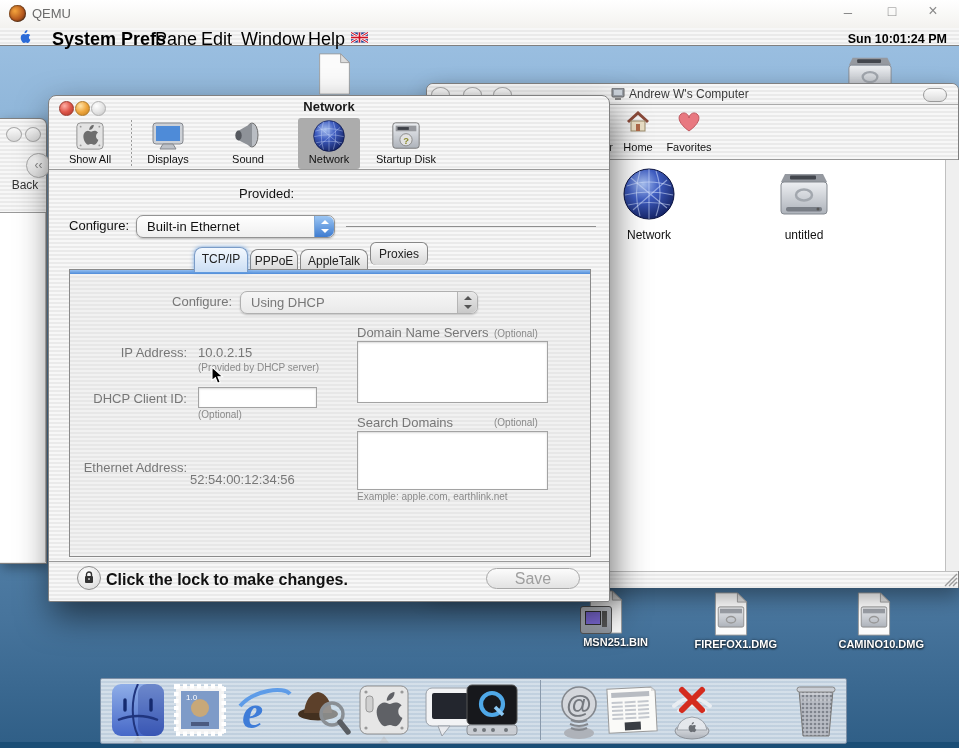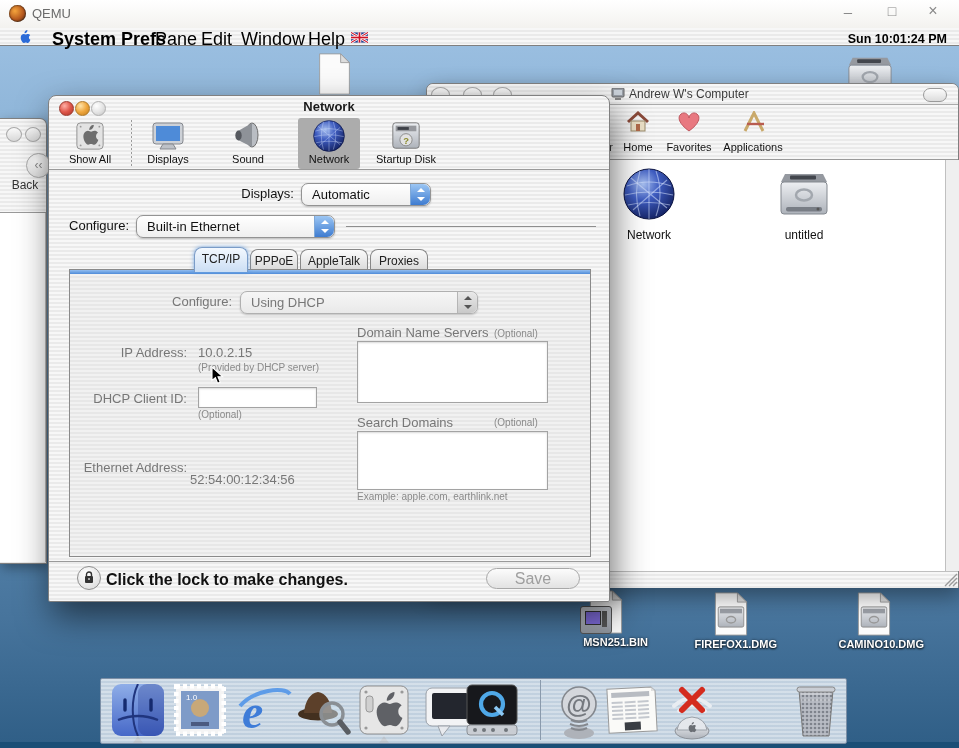--- a/index.html
+++ b/index.html
@@ -169,27 +169,20 @@
             <rect x="10" y="13" width="4" height="7" fill="#B06A4A"></rect>
           </svg>
         <div class="a tbi-label" style="left:0;top:32px;width:46px;">Home</div>
       </div>
       <div class="a" style="left:234px;top:4px;width:56px;height:48px;">
         <svg style="position:absolute;left:16px;top:2px" width="24" height="22" viewBox="0 0 24 22">
             <path d="M12 20 C2 13 0 6 4 3 C8 0 12 4 12 7 C12 4 16 0 20 3 C24 6 22 13 12 20 Z" fill="#E87880" stroke="#c05860"></path>
           </svg>
         <div class="a tbi-label" style="left:0;top:32px;width:56px;">Favorites</div>
       </div>
-      <div class="a" style="left:292px;top:4px;width:68px;height:48px;">
-        <svg style="position:absolute;left:22px;top:2px" width="26" height="22" viewBox="0 0 26 22">
-            <path d="M4 20 L13 2 L22 20" stroke="#C9A96A" stroke-width="3" fill="none"></path>
-            <line x1="6" y1="13" x2="23" y2="13" stroke="#B85C50" stroke-width="2.4"></line>
-          </svg>
-        <div class="a tbi-label" style="left:0;top:32px;width:68px;">Applications</div>
-      </div>
     </div>
     <div class="sep" style="left:0;top:75px;width:531px;"></div>
     <div class="a" style="left:0;top:76px;width:518px;height:411px;background:#fff;">
       <div class="a" style="left:180px;top:6px;width:84px;height:78px;">
         <svg style="position:absolute;left:16px;top:2px" width="52" height="52">
             <use href="#globe"></use>
           </svg>
         <div class="a fi-label" style="left:0;top:62px;width:84px;">Network</div>
       </div>
       <div class="a" style="left:335px;top:6px;width:84px;height:78px;">
@@ -257,43 +250,36 @@
             <rect x="6" y="5" width="22" height="6" fill="#96989D"></rect>
             <rect x="8" y="6.5" width="12" height="3" fill="#3E4148"></rect>
             <circle cx="17" cy="20" r="6.5" fill="#E2E2E2" stroke="#8a8a8a"></circle>
             <text x="17" y="24" text-anchor="middle" font-size="10" font-weight="bold" fill="#8a8a2a" font-family="Liberation Sans,sans-serif">?</text>
           </svg>
         <div class="a tbi-label" style="left:0;top:33px;width:68px;">Startup Disk</div>
       </div>
     </div>
     <div class="sep" style="left:0;top:73px;width:560px;"></div>
 
-    <div class="a lab rt" style="left:145px;top:90px;width:100px;">Displays:</div>
-    <div class="popup" style="left:252px;top:87px;width:128px;height:21px;">
-      <span class="txt">Automatic</span>
-      <span class="cap">
-          <span class="up"></span>
-          <span class="dn"></span>
-        </span>
-    </div>
+    <div class="a lab rt" style="left:145px;top:90px;width:100px;">Provided:</div>
 
     <div class="a lab rt" style="left:10px;top:122px;width:70px;">Configure:</div>
     <div class="popup" style="left:87px;top:119px;width:197px;height:21px;">
       <span class="txt">Built-in Ethernet</span>
       <span class="cap">
           <span class="up"></span>
           <span class="dn"></span>
         </span>
     </div>
     <div class="sep" style="left:297px;top:130px;width:250px;background:#8e8e8e;"></div>
 
     <div class="tab sel" style="left:145px;top:151px;width:52px;">TCP/IP</div>
     <div class="tab" style="left:201px;top:153px;width:46px;">PPPoE</div>
     <div class="tab" style="left:251px;top:153px;width:66px;">AppleTalk</div>
-    <div class="tab" style="left:321px;top:153px;width:56px;">Proxies</div>
+    <div class="tab" style="left:321px;top:146px;width:56px;border-radius:6px;">Proxies</div>
 
     <div class="a pane-pin" style="left:20px;top:173px;width:520px;height:286px;border:1px solid #8a8a8a;z-index:2;">
       <div class="a" style="left:0;top:0;width:520px;height:4px;background:linear-gradient(180deg,#93BEF0,#4E8BD8);"></div>
 
       <div class="a lab dim rt" style="left:62px;top:24px;width:100px;">Configure:</div>
       <div class="popup" style="left:170px;top:21px;width:236px;height:21px;background:linear-gradient(#f6f6f6,#e9e9e9);border-color:#b0b0b0;">
         <span class="txt dim">Using DHCP</span>
         <span class="cap gray">
             <span class="up"></span>
             <span class="dn"></span>

